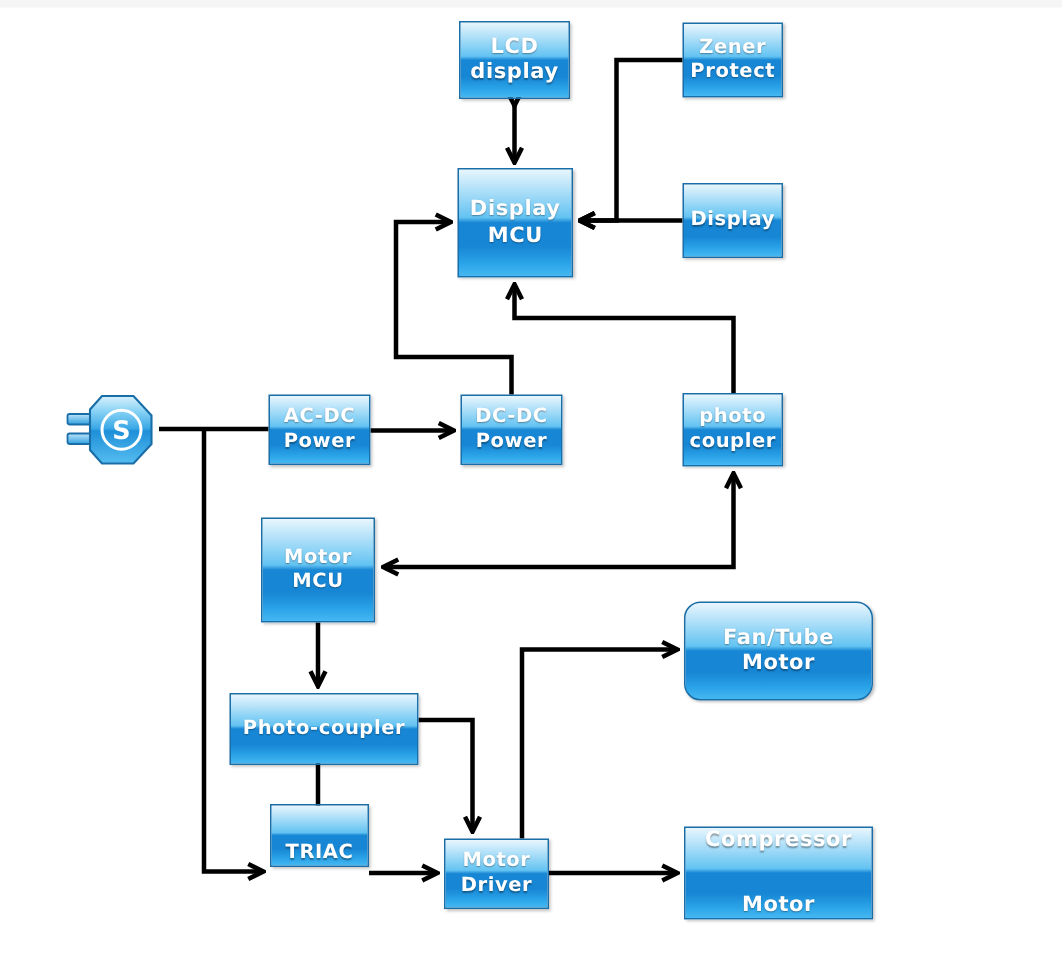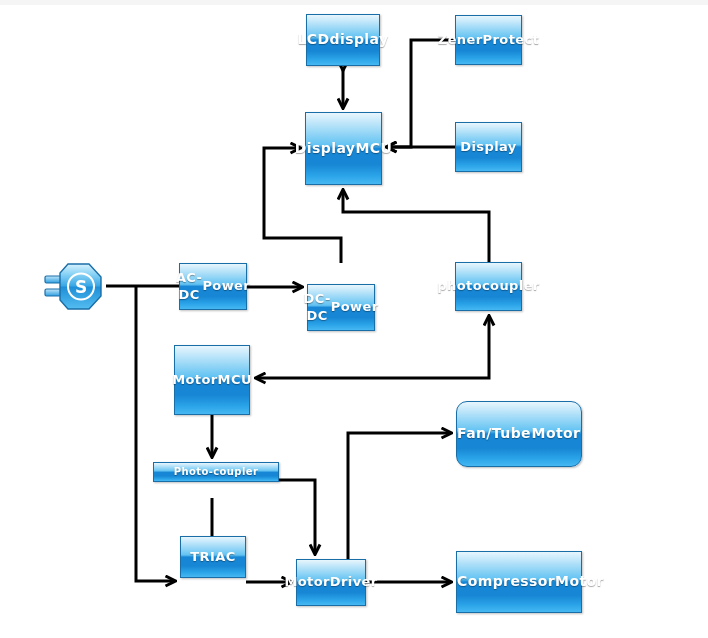--- a/index.html
+++ b/index.html
@@ -30,20 +30,21 @@
     border: 1px solid #1a6ea8;
     background: linear-gradient(to bottom,
         #e8f6fd 0%,
         #bfe6fa 14%,
         #63c3f2 45%,
         #1786d4 50%,
         #1786d4 72%,
         #2aa3e8 88%,
         #46b8f2 100%);
     display: flex;
+    flex-direction: column;
     align-items: center;
     justify-content: center;
     color: #ffffff;
     font-weight: bold;
     text-align: center;
     line-height: 1.25;
     letter-spacing: 0.4px;
     text-shadow: 0 1px 1px rgba(0,0,0,0.35);
     box-shadow: 1px 1px 2px rgba(0,0,0,0.25);
     user-select: none;
@@ -152,37 +153,37 @@
         <span>Display</span>
         <span>MCU</span>
       </div>
       <div class="blk" style="left: 455px; top: 122px; width: 67px; height: 50px; font-size: 13px;">
         <span>Display</span>
       </div>
       <div class="blk" style="left: 179px; top: 263px; width: 68px; height: 47px; font-size: 13px;">
         <span>AC-DC</span>
         <span>Power</span>
       </div>
-      <div class="blk" style="left: 307px; top: 263px; width: 68px; height: 47px; font-size: 13px; margin-top: 21px;">
+      <div class="blk" style="left: 307px; top: 263px; width: 68px; height: 47px; font-size: 13px;">
         <span>DC-DC</span>
         <span>Power</span>
       </div>
       <div class="blk" style="left: 455px; top: 262px; width: 67px; height: 49px; font-size: 13px;">
         <span>photo</span>
         <span>coupler</span>
       </div>
       <div class="blk" style="left: 174px; top: 345px; width: 76px; height: 70px; font-size: 13px;">
         <span>Motor</span>
         <span>MCU</span>
       </div>
       <div class="blk" style="left: 456px; top: 401px; width: 126px; height: 66px; font-size: 14px; border-radius: 11px;">
         <span>Fan/Tube</span>
         <span>Motor</span>
       </div>
-      <div class="blk" style="left: 153px; top: 462px; width: 126px; height: 20px; font-size: 10px;">
+      <div class="blk" style="left: 153px; top: 462px; width: 126px; height: 48px; font-size: 13px;">
         <span>Photo-coupler</span>
       </div>
       <div class="blk" style="left: 180px; top: 536px; width: 66px; height: 42px; font-size: 13px; justify-content: flex-end;">
         <span>TRIAC</span>
       </div>
       <div class="blk" style="left: 296px; top: 559px; width: 70px; height: 47px; font-size: 13px;">
         <span>Motor</span>
         <span>Driver</span>
       </div>
       <div class="blk" style="left: 456px; top: 551px; width: 126px; height: 62px; font-size: 14px; justify-content: space-between;">

